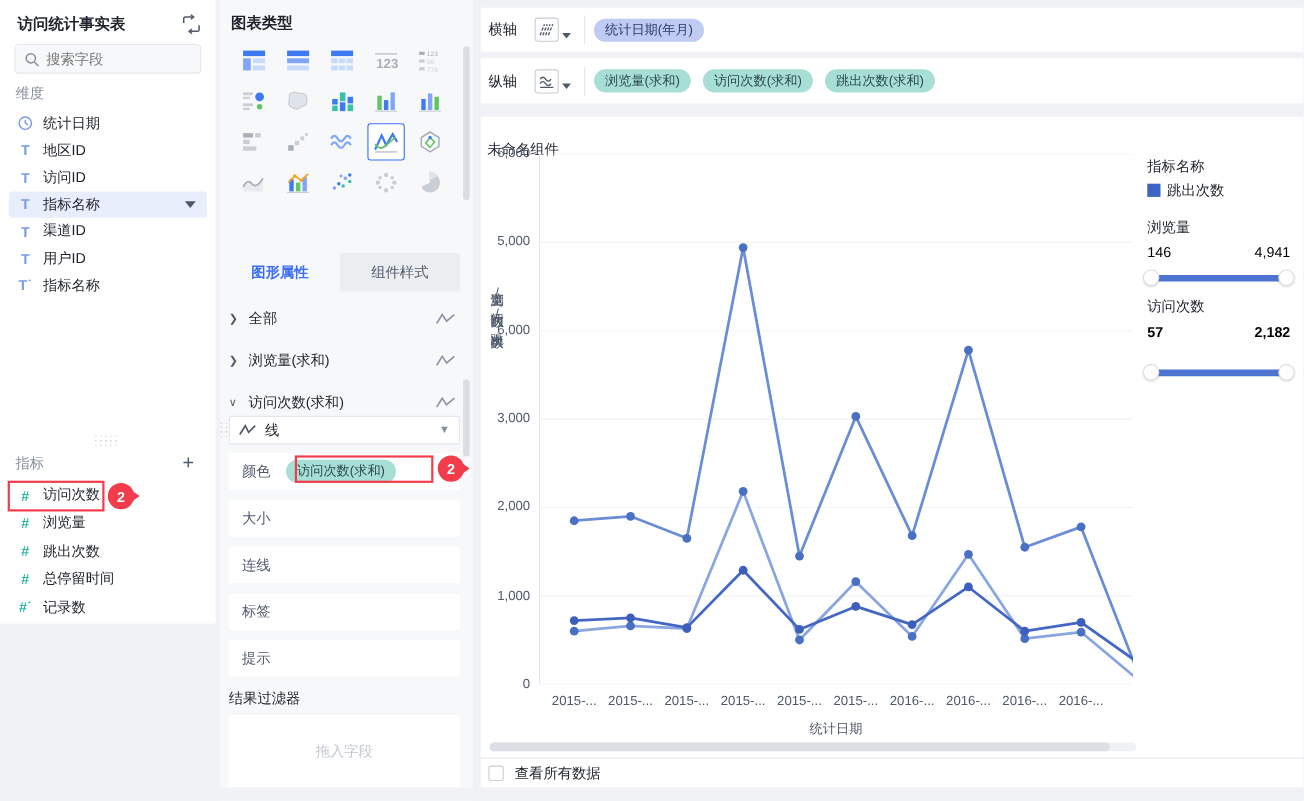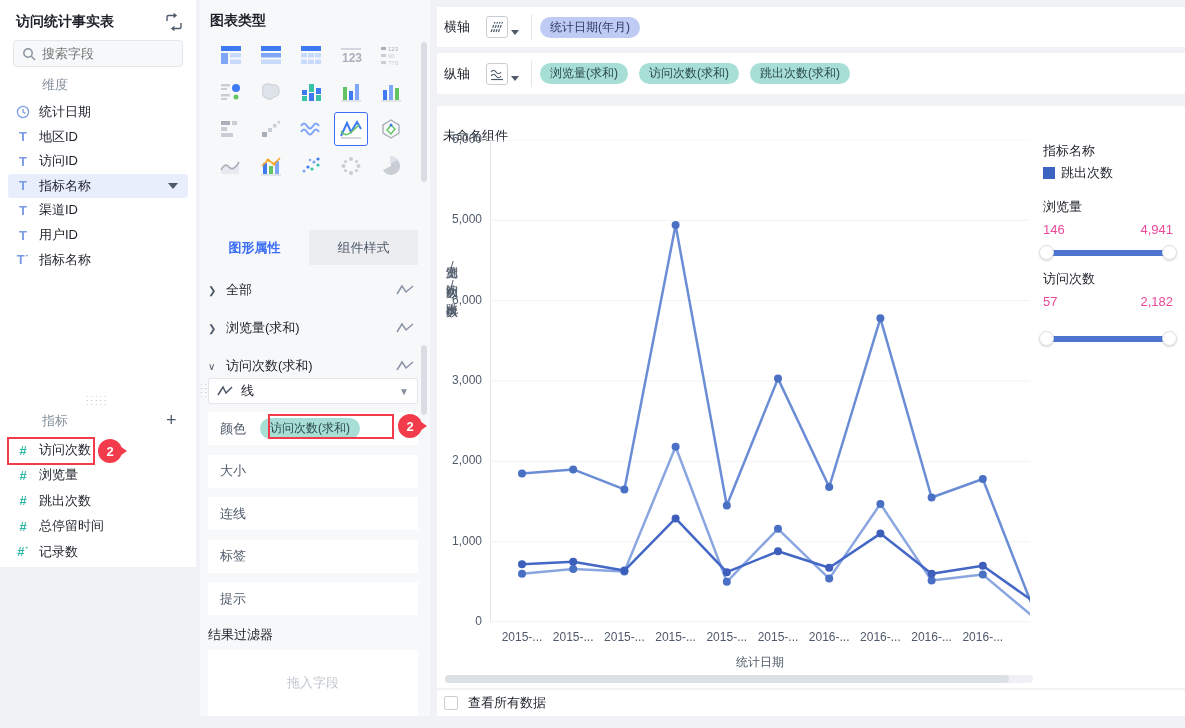--- a/index.html
+++ b/index.html
@@ -4,21 +4,21 @@
 <style>
   * { margin:0; padding:0; box-sizing:border-box; }
   html,body { width:1185px; height:728px; font-family:"Liberation Sans","DejaVu Sans",sans-serif; background:#F0F2F5; overflow:hidden; position:relative; }
   .abs { position:absolute; }
   
   #dataset-panel { left:0; top:0; width:196px; height:567px; background:#fff; }
   .ds-title { left:16px; top:13px; font-size:14px; color:#1D2129; font-weight:bold; }
   .swap-icon { left:164px; top:12px; width:20px; height:20px; cursor:pointer; }
   .search-box { left:13px; top:40px; width:170px; height:27px; background:#F7F8FA; border:1px solid #E5E6EB; border-radius:4px; display:flex; align-items:center; padding:0 8px; gap:6px; }
   .search-box .ph { font-size:13px; color:#C2C7CF; border:none; background:transparent; outline:none; width:120px; font-family:inherit; }
-  .group-label { font-size:13px; color:#86909C;margin-left:28px; }
+  .group-label { font-size:13px; color:#86909C; }
   .field-item { left:8px; width:180px; height:24px; display:flex; align-items:center; gap:9px; padding-left:8px; border-radius:3px; font-size:13px; color:#1D2129; cursor:pointer; }
   .field-item.sel { background:#E8EEFC; }
   .f-ic { width:14px; text-align:center; font-size:13px; font-weight:bold; }
   .dim-ic { color:#7B9BE4; }
   .meas-ic { color:#2EB7A5; }
   .caret-down { margin-left:auto; margin-right:10px; width:0; height:0; border-left:5px solid transparent; border-right:5px solid transparent; border-top:6px solid #4E5969; }
   .drag-dots { color:#C2C7CF; font-size:9px; letter-spacing:2px; line-height:4px; }
   .plus-ic { left:166px; top:410px; font-size:18px; color:#4E5969; cursor:pointer; }
   
   .red-box { border:2px solid #F23C4C; position:absolute; pointer-events:none; }
@@ -63,21 +63,21 @@
   .y-axis-title { left:6px; top:150px; height:330px; writing-mode:vertical-rl; text-orientation:upright; font-size:12px; color:#4E5969; letter-spacing:1px; display:flex; align-items:center; }
   .xtick { position:absolute; width:54px; text-align:center; font-size:12px; color:#4E5969; top:524px; }
   .x-axis-title { left:53px; top:548px; width:540px; text-align:center; font-size:12px; color:#4E5969; }
   .hscroll-track { left:8px; top:569px; width:588px; height:8px; background:#EFF1F4; border-radius:4px; }
   .hscroll-thumb { width:96%; height:8px; background:#DCDFE4; border-radius:4px; }
   
   .lg-title { font-size:13px; color:#1D2129; }
   .lg-item { display:flex; align-items:center; gap:6px; font-size:13px; color:#1D2129; }
   .lg-sq { width:12px; height:12px; }
   .sl-label { font-size:13px; color:#1D2129; }
-  .sl-vals { display:flex; justify-content:space-between; width:130px; font-size:13px; color:#ec4899; }
+  .sl-vals { display:flex; justify-content:space-between; width:130px; font-size:13px; color:#000000; }
   .sl-track { width:130px; height:6px; background:#4D74D0; border-radius:3px; position:relative; margin-top:8px; }
   .sl-handle { position:absolute; top:-5px; width:15px; height:15px; background:#fff; border:1px solid #DDDFE4; border-radius:50%; box-shadow:0 1px 2px rgba(0,0,0,.15); cursor:pointer; }
   
   #viewall-row { left:437px; top:690px; width:748px; height:26px; background:#fff; display:flex; align-items:center; gap:10px; padding-left:7px; }
   .checkbox { width:14px; height:14px; border:1px solid #C9CDD4; border-radius:2px; background:#fff; cursor:pointer; }
   #viewall-row span { font-size:13px; color:#1D2129; }
   #footer-strip { left:196px; top:716px; width:989px; height:12px; background:#F0F2F5; }
   .gapcol { top:0; height:728px; background:#F0F2F5; }
 </style>
 </head>
@@ -511,21 +511,21 @@
       <div class="abs sl-label" style="left: 606px; top: 92px;">浏览量</div>
       <div class="abs sl-vals" style="left: 606px; top: 116px;">
         <span>146</span>
         <span>4,941</span>
       </div>
       <div class="abs sl-track" style="left: 606px; top: 136px;">
         <div class="sl-handle" style="left:-4px;"></div>
         <div class="sl-handle" style="right:-4px;"></div>
       </div>
       <div class="abs sl-label" style="left: 606px; top: 164px;">访问次数</div>
-      <div class="abs sl-vals" style="left: 606px; top: 188px;">
+      <div class="abs sl-vals" style="left: 606px; top: 188px; font-weight: bold;">
         <span>57</span>
         <span>2,182</span>
       </div>
       <div class="abs sl-track" style="left: 606px; top: 208px;">
         <div class="sl-handle" style="left:-4px;"></div>
         <div class="sl-handle" style="right:-4px;"></div>
       </div>
     </div>
 </div>
 

